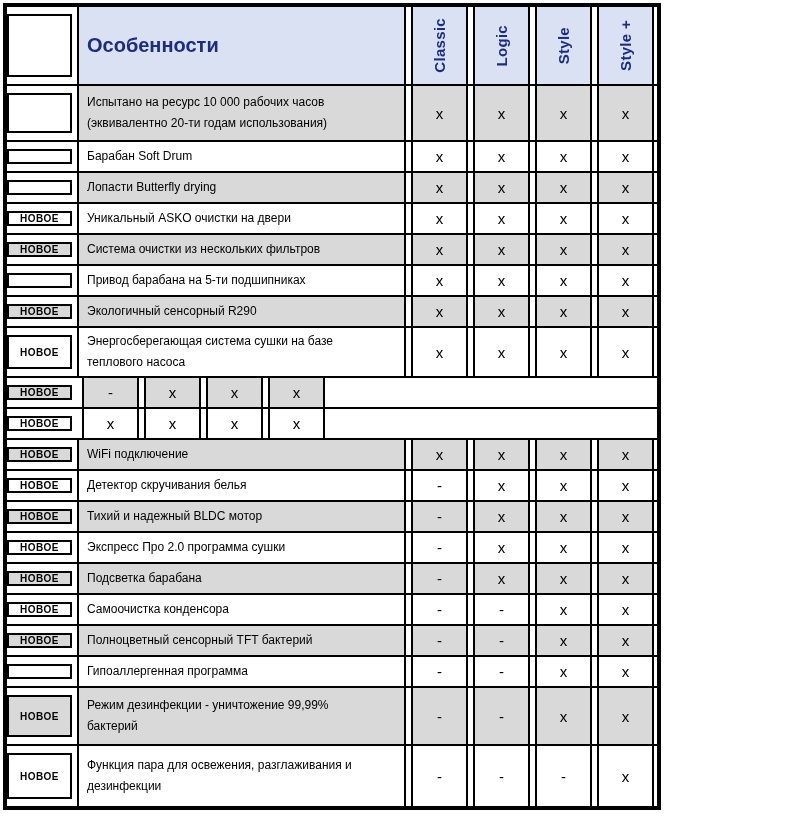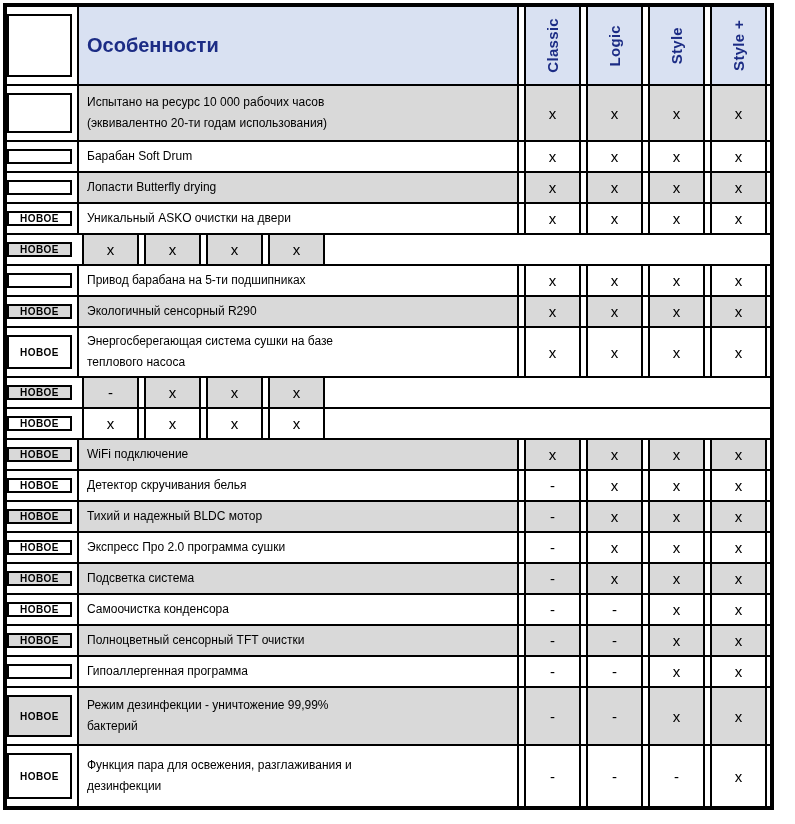--- a/index.html
+++ b/index.html
@@ -9,21 +9,21 @@
     --gray:#d9d9d9;
   }
   *{box-sizing:border-box;margin:0;padding:0;}
   html,body{background:#ffffff;}
   body{
     font-family:"Liberation Sans", sans-serif;
     padding:3px;
     width:795px;
   }
   .table{
-    width:771px;
+    width:658px;
     border:4px solid var(--border);
     background:#ffffff;
   }
   .row{
     display:flex;
     align-items:stretch;
     border-bottom:2px solid var(--border);
     min-height:31px;
   }
   .row:last-child{border-bottom:none;}
@@ -191,20 +191,21 @@
         <div class="gut"></div>
         <div class="val">x</div>
         <div class="gut"></div>
         <div class="val">x</div>
         <div class="gutend"></div>
       </div>
       <div class="row gray">
         <div class="c1">
           <div class="box fill-gray">НОВОЕ</div>
         </div>
+        <div class="feat">Система очистки из нескольких фильтров</div>
         <div class="gut"></div>
         <div class="val">x</div>
         <div class="gut"></div>
         <div class="val">x</div>
         <div class="gut"></div>
         <div class="val">x</div>
         <div class="gut"></div>
         <div class="val">x</div>
         <div class="gutend"></div>
       </div>
@@ -339,21 +340,21 @@
         <div class="gut"></div>
         <div class="val">x</div>
         <div class="gut"></div>
         <div class="val">x</div>
         <div class="gutend"></div>
       </div>
       <div class="row gray">
         <div class="c1">
           <div class="box fill-gray">НОВОЕ</div>
         </div>
-        <div class="feat">Подсветка система</div>
+        <div class="feat">Подсветка барабана</div>
         <div class="gut"></div>
         <div class="val">-</div>
         <div class="gut"></div>
         <div class="val">x</div>
         <div class="gut"></div>
         <div class="val">x</div>
         <div class="gut"></div>
         <div class="val">x</div>
         <div class="gutend"></div>
       </div>
@@ -369,21 +370,21 @@
         <div class="gut"></div>
         <div class="val">x</div>
         <div class="gut"></div>
         <div class="val">x</div>
         <div class="gutend"></div>
       </div>
       <div class="row gray">
         <div class="c1">
           <div class="box fill-gray">НОВОЕ</div>
         </div>
-        <div class="feat">Полноцветный сенсорный TFT очистки</div>
+        <div class="feat">Полноцветный сенсорный TFT бактерий</div>
         <div class="gut"></div>
         <div class="val">-</div>
         <div class="gut"></div>
         <div class="val">-</div>
         <div class="gut"></div>
         <div class="val">x</div>
         <div class="gut"></div>
         <div class="val">x</div>
         <div class="gutend"></div>
       </div>

